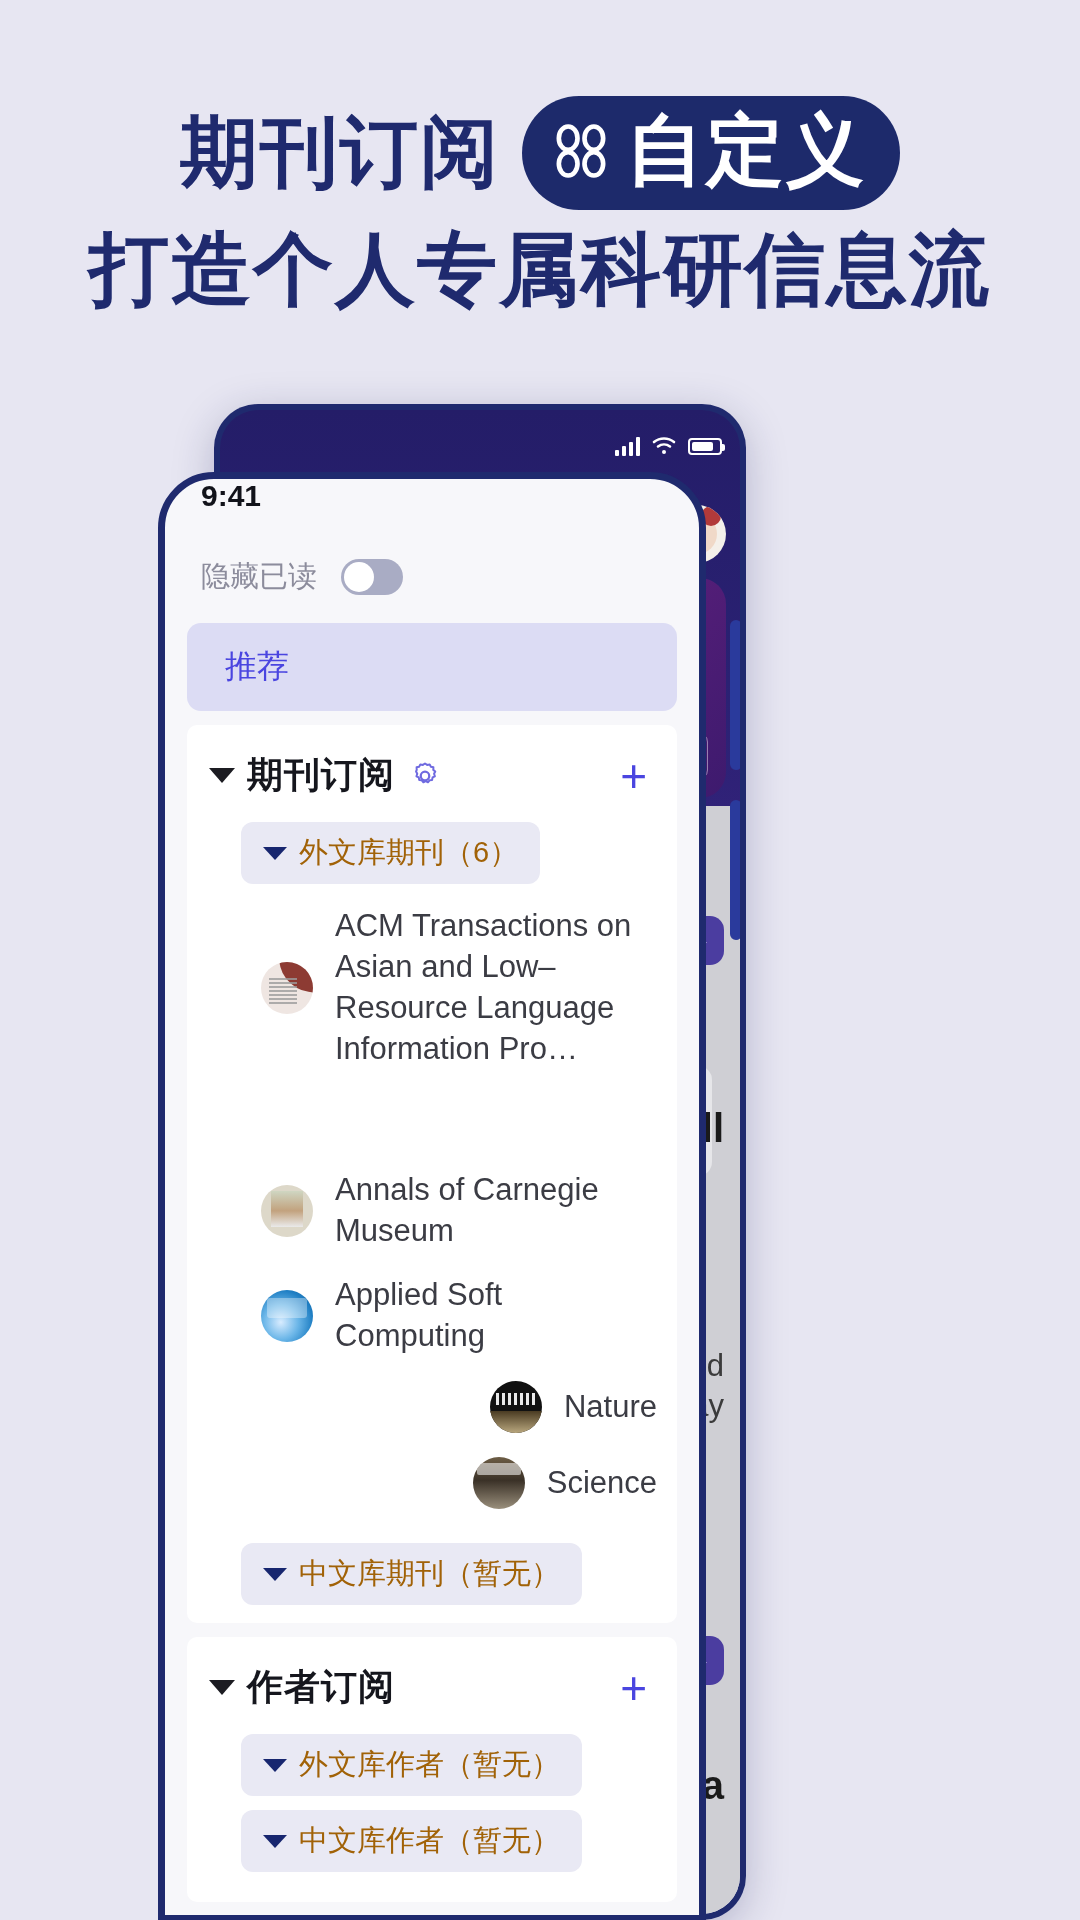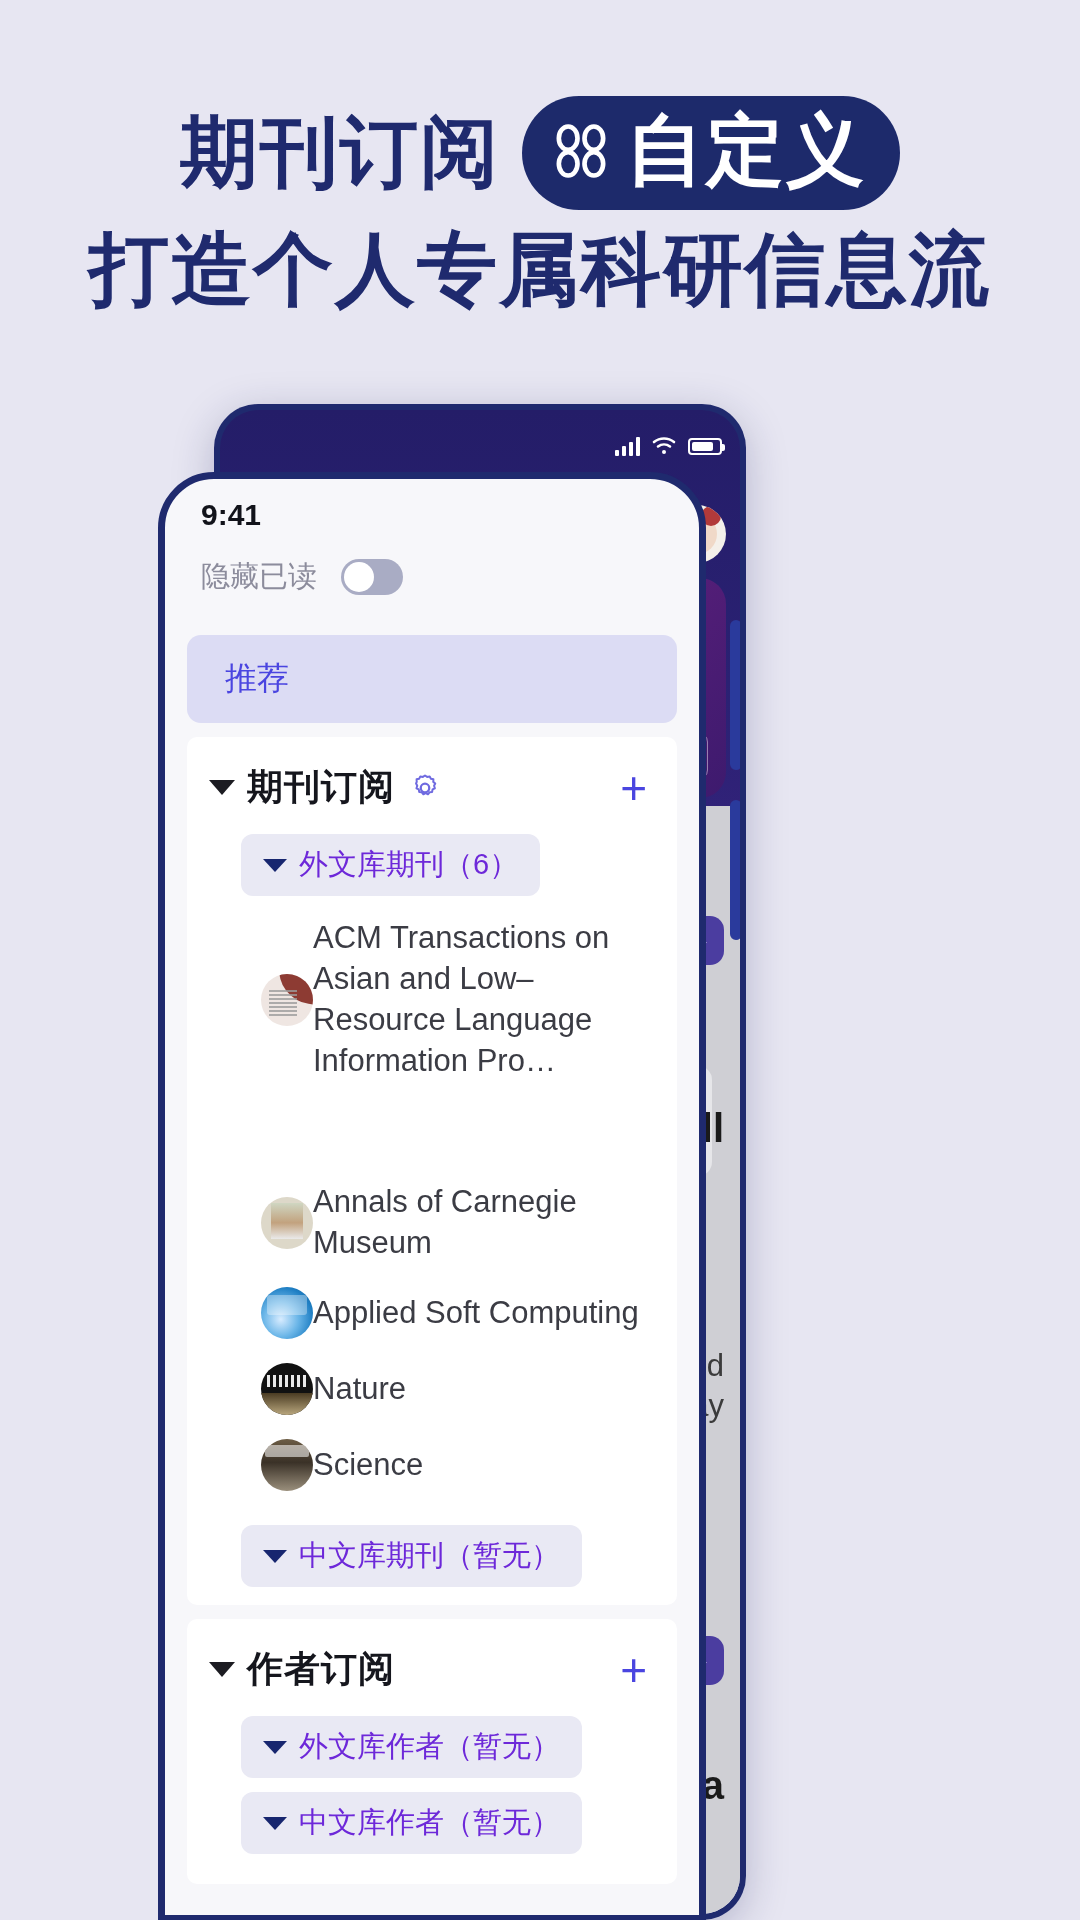--- a/index.html
+++ b/index.html
@@ -90,56 +90,56 @@
   .bg-rail{position:absolute; right:-2px; width:12px; border-radius:6px; background:#2a3a9c;}
 
   
   .phone {
     position:absolute; left:158px; top:472px;
     width:548px; height:1450px;
     border:7px solid #1f2a6e; border-top-left-radius:56px; border-top-right-radius:56px;
     background:#f7f7fa; overflow:hidden;
   }
   .status {
-    height:72px; display:flex; align-items:center; padding:0 36px;
+    height:72px; display:flex; align-items:flex-start; padding:0 36px;
     font-size:30px; font-weight:600; color:#12131a;
   }
   .header {
     display:flex; align-items:center; justify-content:space-between;
     padding:6px 36px 24px 36px;
   }
   .header h1 { font-size:43px; color:#14151c; font-weight:600; letter-spacing:1px; }
   .hide-read { display:flex; align-items:center; gap:24px; }
   .hide-read span { font-size:29px; color:#8c8c9c; }
   .toggle { width:62px; height:36px; border-radius:18px; background:#a9acc4; position:relative; flex:none;}
   .toggle i { position:absolute; left:3px; top:3px; width:30px; height:30px; border-radius:50%; background:#fff; display:block;}
 
   .tab-reco {
-    margin:14px 22px 0 22px; height:88px; border-radius:14px;
+    margin:2px 22px 0 22px; height:88px; border-radius:14px;
     background:#dcdcf4; display:flex; align-items:center; padding-left:38px;
   }
   .tab-reco span { font-size:32px; color:#4a45e0; font-weight:500;}
 
   .card { background:#fff; margin:14px 22px 0 22px; border-radius:10px; padding:18px 0 18px 0;}
   .sec-head { display:flex; align-items:center; padding:8px 30px 8px 22px; }
   .caret { width:0;height:0;border-left:13px solid transparent;border-right:13px solid transparent;border-top:15px solid #1c1c22; margin-right:12px; flex:none;}
   .sec-title { font-size:36px; color:#15161d; font-weight:600; letter-spacing:1px;}
   .gear { width:32px;height:32px;margin-left:14px;flex:none;}
   .plus-btn { margin-left:auto; font-size:46px; line-height:34px; color:#4a45e0; font-weight:300; }
 
   .chip {
     display:inline-flex; align-items:center; gap:12px;
     background:#e9e9f4; border-radius:12px; padding:11px 22px;
     margin:14px 0 0 54px;
   }
   .chip .caret2 { width:0;height:0;border-left:12px solid transparent;border-right:12px solid transparent;border-top:13px solid #17266f; flex:none;}
-  .chip span { font-size:29px; color:#6d28d9; }
+  .chip span { font-size:29px; color:#a16207; }
 
   .jlist { padding:10px 0 0 0; }
-  .jitem { display:flex; align-items:center; padding:12px 20px 12px 74px; }
+  .jitem { display:flex; align-items:center; gap:22px; padding:12px 20px 12px 74px;justify-content:flex-end; }
   .jicon { width:52px;height:52px;border-radius:50%;flex:none;overflow:hidden;position:relative;background:#ddd;}
   .jname { font-size:31px; color:#3b3c44; line-height:1.32; }
   .jitem.multi { align-items:center; }
   .jitem.multi .jname{ max-width:330px; }
   .jicon.blank{ background:transparent; }
 
   
   .ic-acm{background:#efe6e2;}
   .ic-acm::before{content:"";position:absolute;right:-4px;top:-6px;width:40px;height:34px;background:#8d3b33;border-radius:0 0 0 34px;transform:rotate(8deg);}
   .ic-acm::after{content:"";position:absolute;left:8px;top:16px;width:28px;height:28px;background:repeating-linear-gradient(180deg,#9c9c9c 0 2px,transparent 2px 4px);opacity:.8;}

